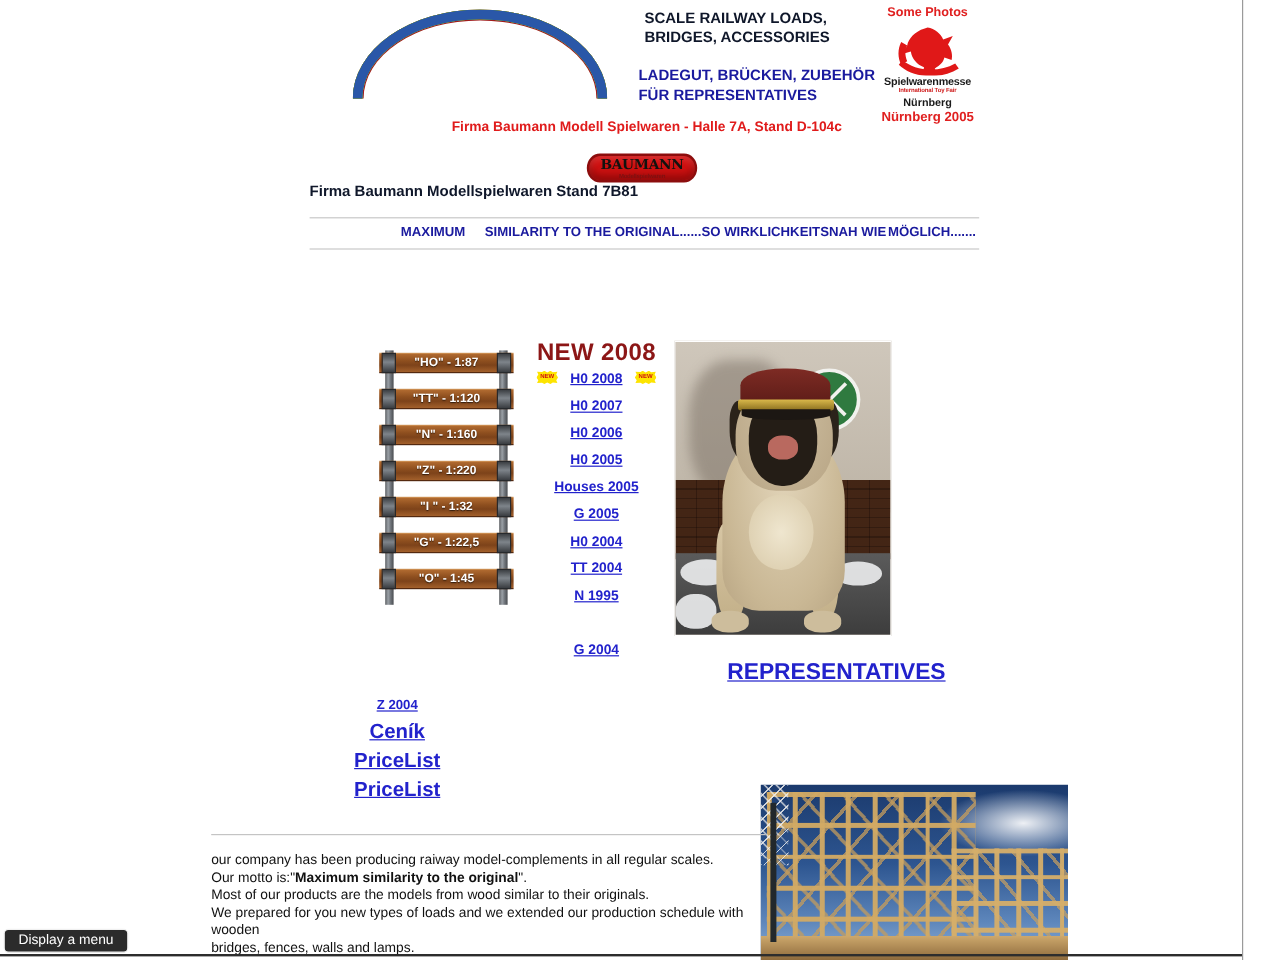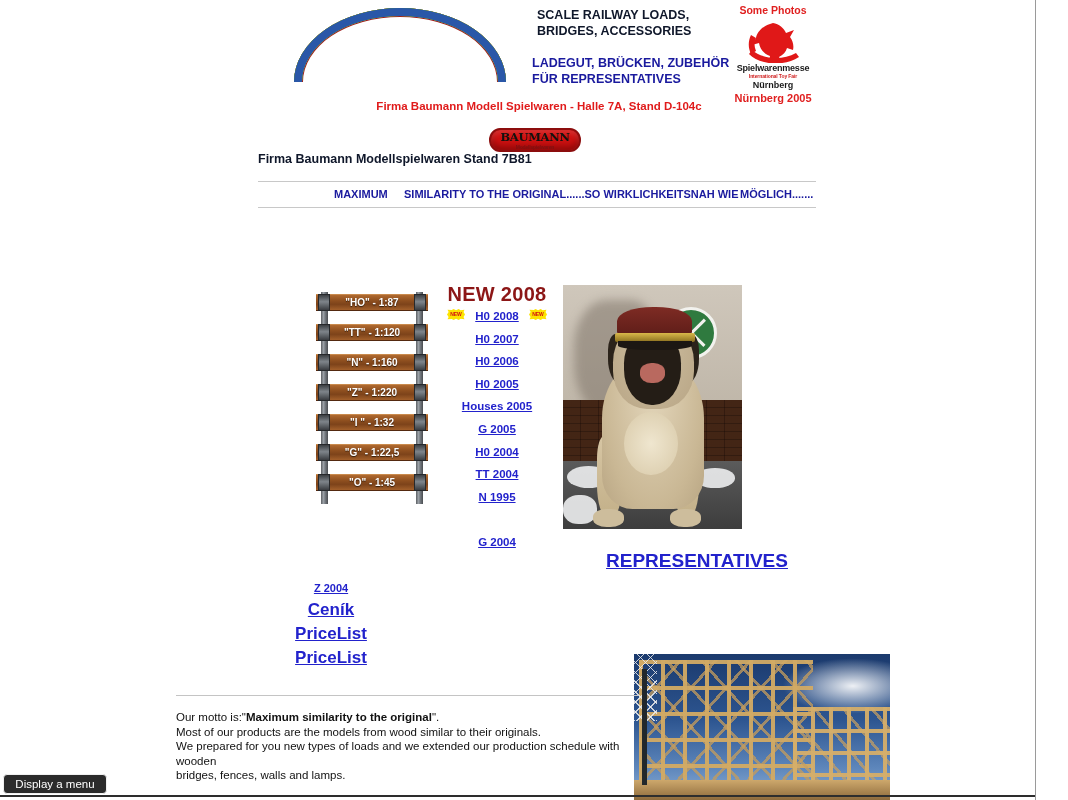--- a/index.html
+++ b/index.html
@@ -708,20 +708,21 @@
     <div class="b-cloud"></div>
     <div class="b-frame"></div>
     <div class="b-frame2"></div>
     <div class="b-deck"></div>
     <div class="b-fence"></div>
     <div class="b-post"></div>
   </div>
 
   <div id="rule-body"></div>
   <div id="bodytext">
+    <div>our company has been producing raiway model-complements in all regular scales.</div>
     <div><span>Our motto is:"</span><b>Maximum similarity to the original</b><span>".</span></div>
     <div>Most of our products are the models from wood similar to their originals.</div>
     <div>We prepared for you new types of loads and we extended our production schedule with wooden</div>
     <div>bridges, fences, walls and lamps.</div>
 
   </div>
 
   <div id="page-bottom-rule"></div>
 </div>
 

